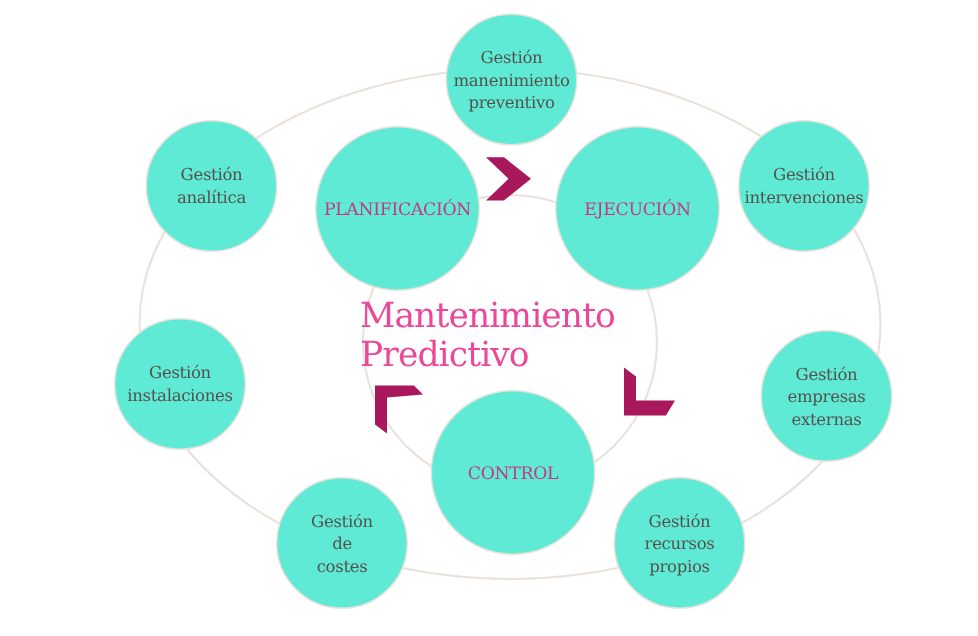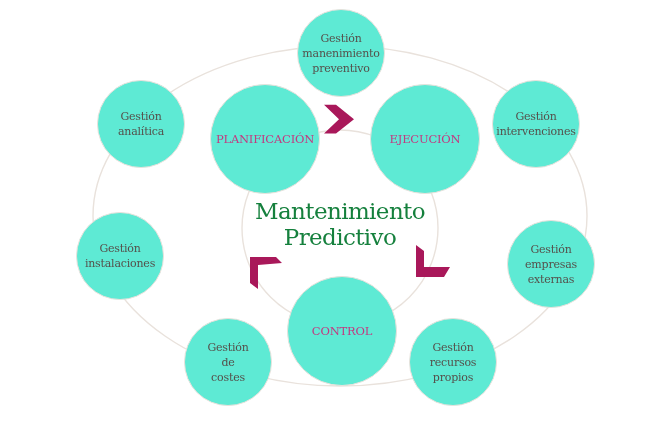--- a/index.html
+++ b/index.html
@@ -16,23 +16,22 @@
     font-family: "DejaVu Serif", serif;
     font-size: 11px; line-height: 15px; color: #55504b;
     white-space: pre-line; letter-spacing: -0.2px;
   }
   .stage .label {
     font-family: "DejaVu Serif", serif;
     font-size: 11.5px; color: #c23a80; letter-spacing: -0.2px;
   }
   .title {
     position: absolute; left: 240px; top: 198px; width: 200px;
-    text-align: center;
     font-family: "DejaVu Serif", serif;
-    font-size: 23px; line-height: 26px; color: #15803d;
+    font-size: 23px; line-height: 26px; color: #ec4899;
     white-space: pre-line; letter-spacing: -0.6px;
   }
   .arrow { position: absolute; }
 </style>
 </head>
 <body>
 
 <div class="canvas">
 
   <svg class="lines" width="652" height="424">
@@ -72,21 +71,21 @@
     <span class="label">Gestión
 analítica</span>
   </div>
 
   <div class="node stage" style="left:370px;top:84px;width:110px;height:110px;">
     <span class="label">EJECUCIÓN</span>
   </div>
   <div class="node stage" style="left:210px;top:84px;width:110px;height:110px;">
     <span class="label">PLANIFICACIÓN</span>
   </div>
-  <div class="node stage" style="left:287px;top:276px;width:110px;height:110px;">
+  <div class="node stage" style="left:287px;top:260px;width:110px;height:110px;">
     <span class="label">CONTROL</span>
   </div>
 
   <div class="title">Mantenimiento
 Predictivo</div>
 
   <svg class="arrow" style="left:322px;top:103px;" width="34" height="34" viewBox="0 0 34 34">
     <polygon points="2,2 14,2 32,18 14,34 2,34 17,18" fill="#a9185a" transform="scale(1,0.9)"></polygon>
   </svg>
   <svg class="arrow" style="left:414px;top:243px;" width="38" height="36" viewBox="0 0 38 36">

